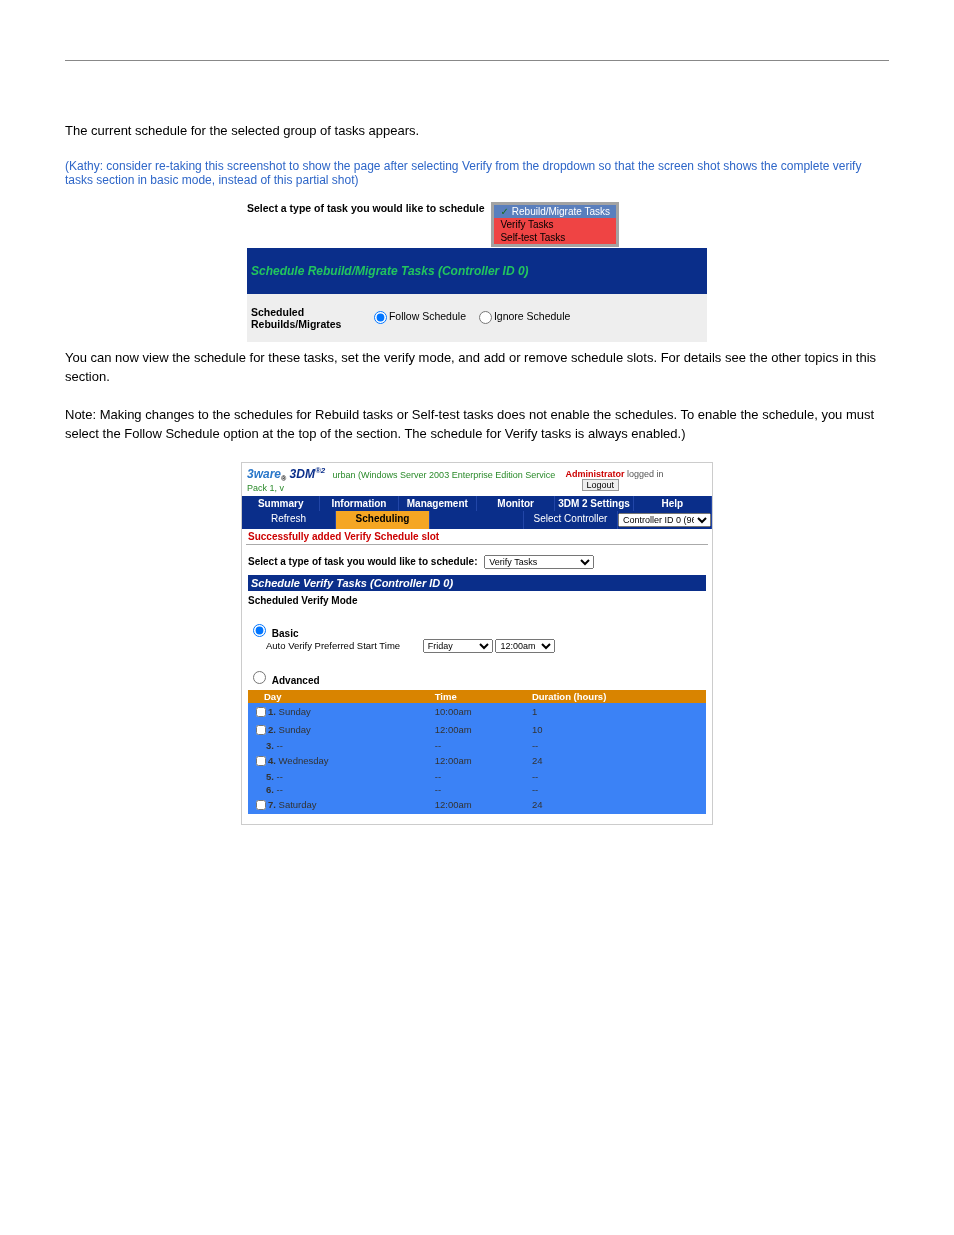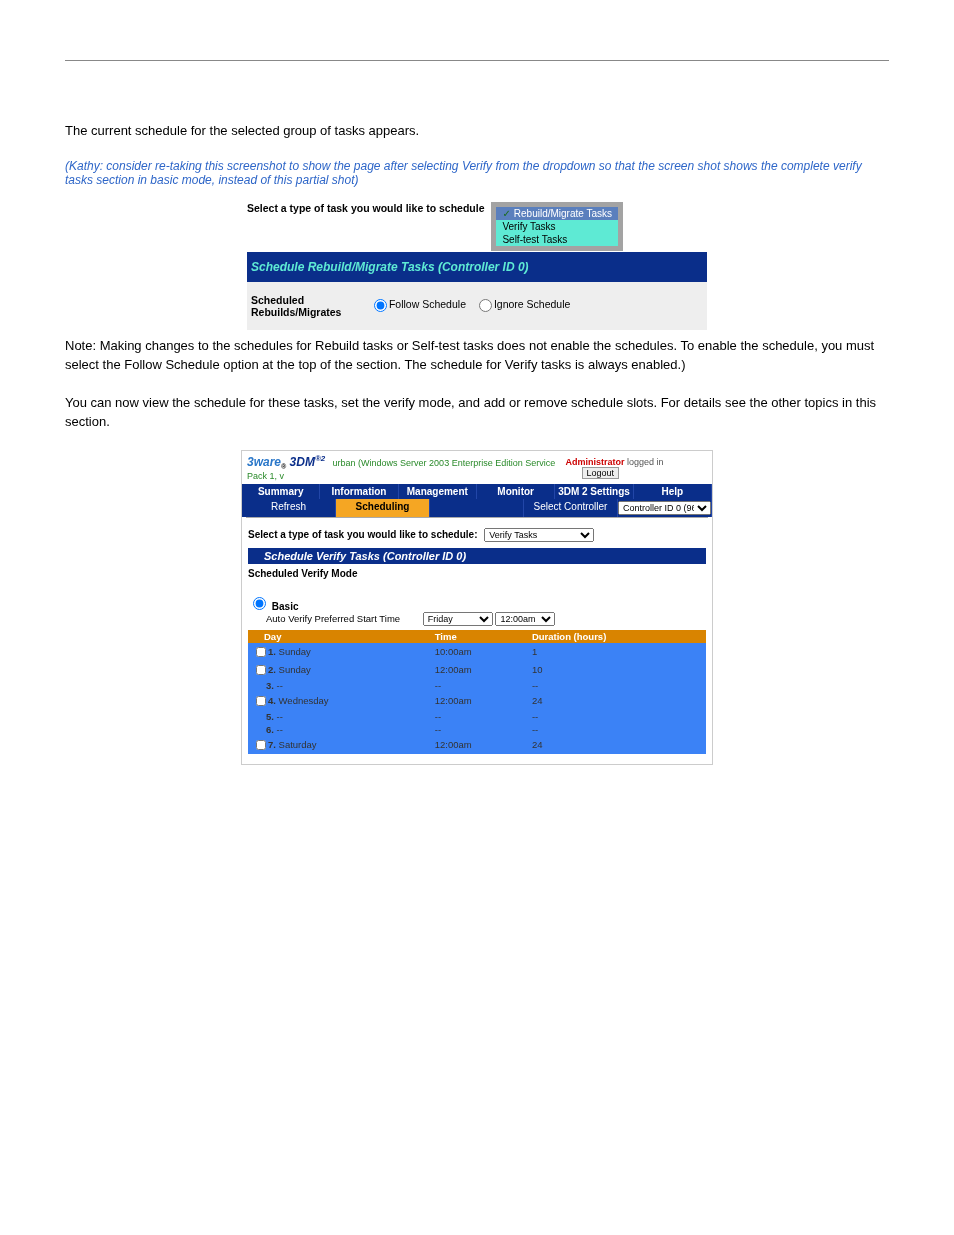--- a/index.html
+++ b/index.html
@@ -1,33 +1,33 @@
 <!DOCTYPE html>
 <html><head>
 <meta charset="utf-8">
 <style>
   html,body{margin:0;padding:0;background:#fff;font-family:Arial,Helvetica,sans-serif;color:#000;width:954px}
   .page{padding:60px 65px 40px 65px}
   .thin-rule{border:none;border-top:1px solid #888;margin:0 0 60px 0}
   .body-text{font-size:13px;line-height:1.5;margin:0 0 18px 0;text-align:left}
-  .guide-text{font-style:italic;color:#2e66c8;font-size:12px;margin:3px 0 6px 0}
+  .guide-text{color:#2e66c8;font-size:12px;margin:3px 0 6px 0}
   .caption{font-size:11px;color:#666;margin:6px 0 24px 0}
   .figure{margin:14px 0 6px 0}
 
   
   .fig1{width:460px;margin-left:auto;margin-right:auto;font-size:10.5px}
   .fig1 .lbl{font-weight:bold}
   .fig1 .row1{background:#fff;padding:1px 0}
   .fig1 .sel-task{display:inline-block;font-weight:bold;padding-right:4px}
   .fig1 .dd-box{position:relative;display:inline-block;vertical-align:top}
-  .fig1 .dd{border:5px solid #a3a3a3;background:#5eead4;min-width:120px;font-size:10px}
+  .fig1 .dd{border:3px solid #a3a3a3;background:#ef4444;min-width:120px;font-size:10px}
   .fig1 .dd div{padding:1px 6px}
   .fig1 .dd .sel{background:#5a7fbd;color:#fff}
   .fig1 .dd .chk{color:#1a6b1a;margin-right:3px}
-  .fig1 .bluebar{background:#0a2e8a;color:#5eead4;font-weight:bold;font-style:italic;font-size:12px;padding:8px 4px}
+  .fig1 .bluebar{background:#0a2e8a;color:#22c55e;font-weight:bold;font-style:italic;font-size:12px;padding:16px 4px}
   .fig1 .grey{background:#eee;padding:12px 4px}
   .fig1 .radio{margin:0 2px 0 10px;vertical-align:middle}
 
   
   .app{width:470px;margin:0 auto;border:1px solid #ccc;background:#fff;font-size:10px;color:#000}
   .app .titlebar{padding:3px 5px;display:flex;align-items:center;justify-content:space-between}
   .app .logo{font-weight:bold;font-style:italic;font-size:12px}
   .app .logo .g{color:#2a77c9}.app .logo .b{color:#0a2e8a}
   .app .srv{color:#2a8a2a;font-size:9px;margin-left:4px}
   .app .admin{color:#c00;font-size:9px}
@@ -38,21 +38,21 @@
   .app .nav2 div{flex:1;text-align:center;background:#0a2e8a;color:#fff;font-size:10px;padding:2px 0;border-right:1px solid #2246a8}
   .app .nav2 .active{background:#f5a623;color:#000;font-weight:bold}
   .app .nav2 .selc{background:#0a2e8a;color:#fff}
   .app .ctrl-sel{background:#0a2e8a;padding:2px 3px}
   .app .ctrl-sel select{font-size:9px;width:100%}
   .app .msg{color:#c00;font-weight:bold;padding:2px 6px;font-size:10px}
   .app .msg-rule{border:none;border-top:1px solid #aaa;margin:0 4px}
   .app .body{padding:10px 6px;background:#fff}
   .app .selprompt{font-weight:bold}
   .app select.tiny{font-size:9px}
-  .app .bluehead{background:#0a2e8a;color:#fff;font-weight:bold;font-style:italic;font-size:11px;padding:2px 16px;margin-top:6px}
+  .app .bluehead{background:#0a2e8a;color:#fff;font-weight:bold;font-style:italic;font-size:11px;padding:2px 3px;margin-top:6px}
   .app .section-label{font-weight:bold;font-size:10px;margin:4px 0 2px 0}
   .app .radio-row{margin:15px 0 4px 0}
   .app .sub{margin-left:18px;font-size:9.5px}
   .app table.sched{width:100%;border-collapse:collapse;font-size:9.5px;background:#3b82f6}
   .app table.sched th{background:#d98400;color:#fff;text-align:left;padding:1px 4px;font-weight:bold}
   .app table.sched th.day{background:#d98400;padding-left:16px}
   .app table.sched td{padding:1px 4px;color:#333}
   .app .cb{width:10px;height:10px;vertical-align:middle;margin-right:2px}
 </style>
 </head>
@@ -78,22 +78,22 @@
       </span>
     </div>
     <div class="bluebar">Schedule Rebuild/Migrate Tasks (Controller ID 0)</div>
     <div class="grey">
       <span class="lbl" style="display:inline-block;width:110px;vertical-align:middle">Scheduled Rebuilds/Migrates</span>
       <label><input type="radio" class="radio" checked="" style=""><span>Follow Schedule</span></label>
       <label><input type="radio" class="radio" style=""><span>Ignore Schedule</span></label>
     </div>
   </div>
 
+  <p class="body-text">You can now view the schedule for these tasks, set the verify mode, and add or remove schedule slots. For details see the other topics in this section.</p>
   <p class="body-text">Note: Making changes to the schedules for Rebuild tasks or Self-test tasks does not enable the schedules. To enable the schedule, you must select the Follow Schedule option at the top of the section. The schedule for Verify tasks is always enabled.)</p>
-  <p class="body-text">You can now view the schedule for these tasks, set the verify mode, and add or remove schedule slots. For details see the other topics in this section.</p>
 
   <div class="figure">
     <div class="app">
       <div class="titlebar">
         <div>
           <span class="logo">
             <span class="g">3ware</span><sub style="font-size:7px">®</sub>
             <span class="b">3DM</span><sup class="b" style="font-size:8px">®2</sup>
           </span>
           <span class="srv">urban (Windows Server 2003 Enterprise Edition Service Pack 1, v</span>
@@ -118,20 +118,21 @@
         <div class="active">Scheduling</div>
         <div></div>
         <div class="selc">Select Controller</div>
         <div class="ctrl-sel">
           <select>
             <option>Controller ID 0 (9690SA-4I4E)</option>
           </select>
         </div>
       </div>
 
+      <div class="msg">Successfully added Verify Schedule slot</div>
       <hr class="msg-rule">
 
       <div class="body">
         <div>
           <span class="selprompt">Select a type of task you would like to schedule:</span>
           <select class="tiny" style="width:110px;margin-left:4px">
             <option>Verify Tasks</option>
           </select>
         </div>
 
@@ -141,20 +142,23 @@
 
         <div class="radio-row">
           <label><input type="radio" checked="" style=""> <b>Basic</b></label>
           <div class="sub">
             <span>Auto Verify Preferred Start Time</span>
             <select class="tiny" style="width:70px;margin-left:20px"><option>Friday</option></select>
             <select class="tiny" style="width:60px"><option>12:00am</option></select>
           </div>
         </div>
 
+        <div class="radio-row">
+          <label><input type="radio" style=""> <b>Advanced</b></label>
+        </div>
 
         <table class="sched">
           <thead>
             <tr>
               <th class="day">Day</th>
               <th>Time</th>
               <th>Duration (hours)</th>
             </tr>
           </thead>
           <tbody id="sched-body">

